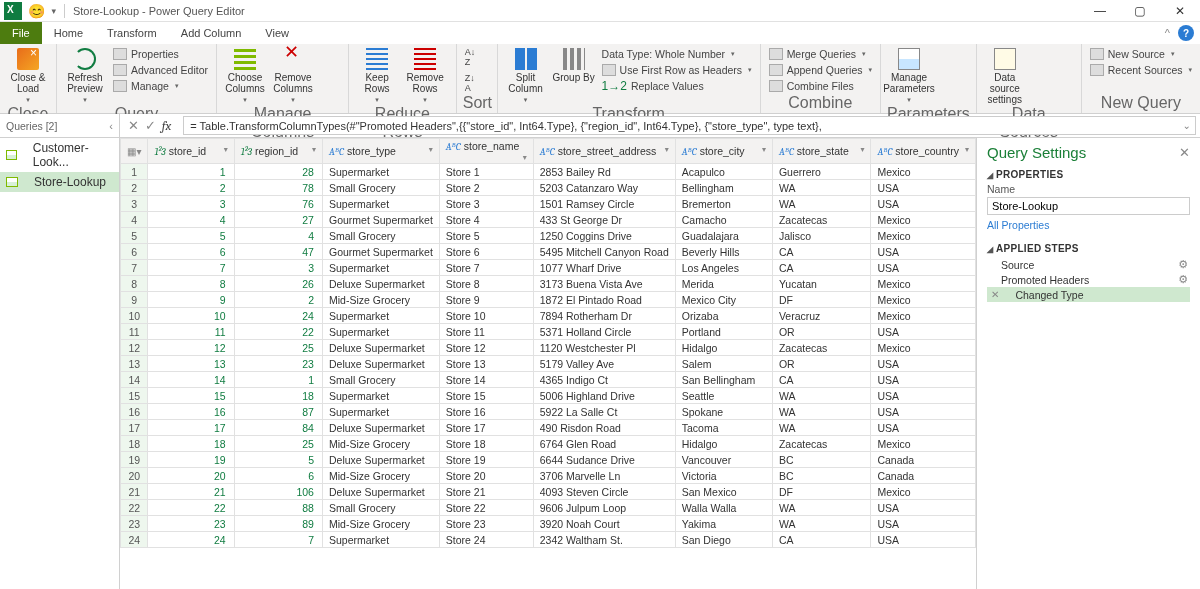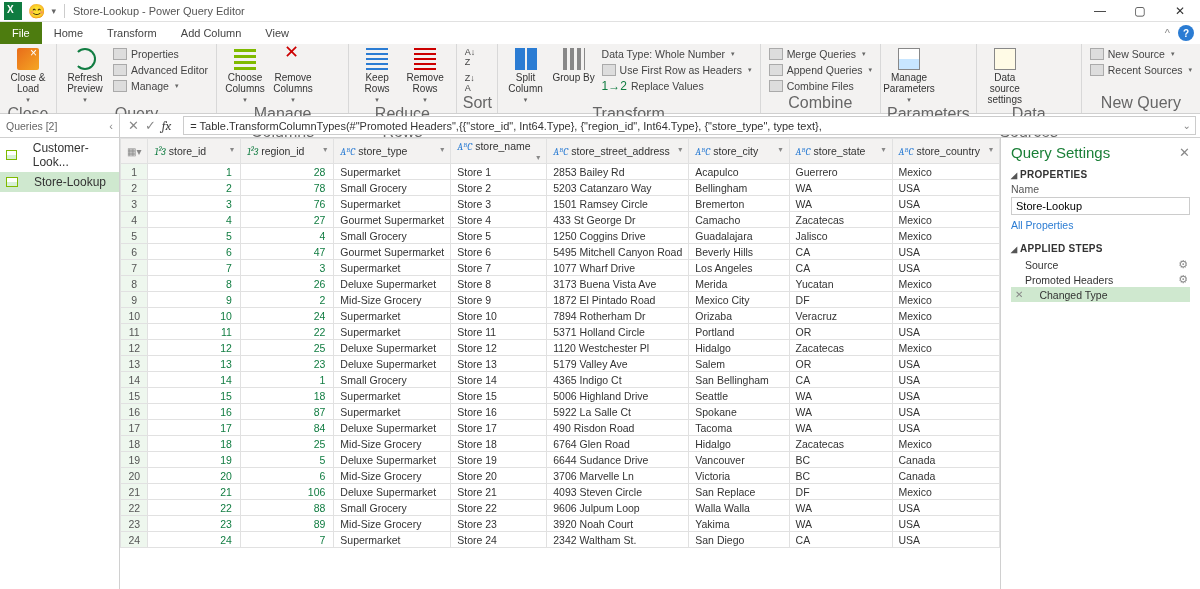--- a/index.html
+++ b/index.html
@@ -77,21 +77,21 @@
   table.grid th .tyic.num { color:#107c41;}
   table.grid th .dd { float:right; font-size:8px; color:#888; margin-left:6px;}
   table.grid .rownum { background:#eef7ee; text-align:center; color:#555; width:24px;}
   table.grid .corner { background:#f3f2f1; width:24px;}
   table.grid td.num { color:#107c41; text-align:right; padding-right:8px;}
 
   
   col.c0{width:26px;} col.c1{width:98px;} col.c2{width:98px;} col.c3{width:108px;}
   col.c4{width:98px;} col.c5{width:128px;} col.c6{width:103px;} col.c7{width:107px;} col.c8{width:110px;}
 
-  .settings { width: 200px; border-left:1px solid #d0d0d0; padding: 6px 10px; background:#fff;}
+  .settings { width: 224px; border-left:1px solid #d0d0d0; padding: 6px 10px; background:#fff;}
   .settings h2 { font-size: 15px; font-weight: normal; color:#1a7f37; margin-bottom:8px; display:flex; justify-content:space-between; align-items:center;}
   .settings h2 .x { font-size:13px; color:#888; cursor:pointer;}
   .settings .sect { font-size:10px; font-weight:bold; color:#333; margin:6px 0 3px; letter-spacing:0.3px;}
   .settings .sect::before { content:"◢ "; font-size:8px; color:#555;}
   .settings .lbl { font-size:10.5px; color:#555; margin-bottom:2px;}
   .settings input.name { width:100%; border:1px solid #ccc; padding:2px 4px; font-size:11px; font-family:inherit;}
   .settings a.link { color:#2b7cd3; font-size:10.5px; text-decoration:none; display:inline-block; margin-top:4px;}
   .steps { margin-top:2px;}
   .step { display:flex; align-items:center; justify-content:space-between; padding:1px 2px 1px 14px; font-size:10.5px; cursor:pointer; height:15px;gap:6px;}
   .step.sel { background:#cfe8cf;}
@@ -577,21 +577,21 @@
             <td>BC</td>
             <td>Canada</td>
           </tr>
           <tr>
             <td class="rownum">21</td>
             <td class="num">21</td>
             <td class="num">106</td>
             <td>Deluxe Supermarket</td>
             <td>Store 21</td>
             <td>4093 Steven Circle</td>
-            <td>San Replace</td>
+            <td>San Mexico</td>
             <td>DF</td>
             <td>Mexico</td>
           </tr>
           <tr>
             <td class="rownum">22</td>
             <td class="num">22</td>
             <td class="num">88</td>
             <td>Small Grocery</td>
             <td>Store 22</td>
             <td>9606 Julpum Loop</td>

